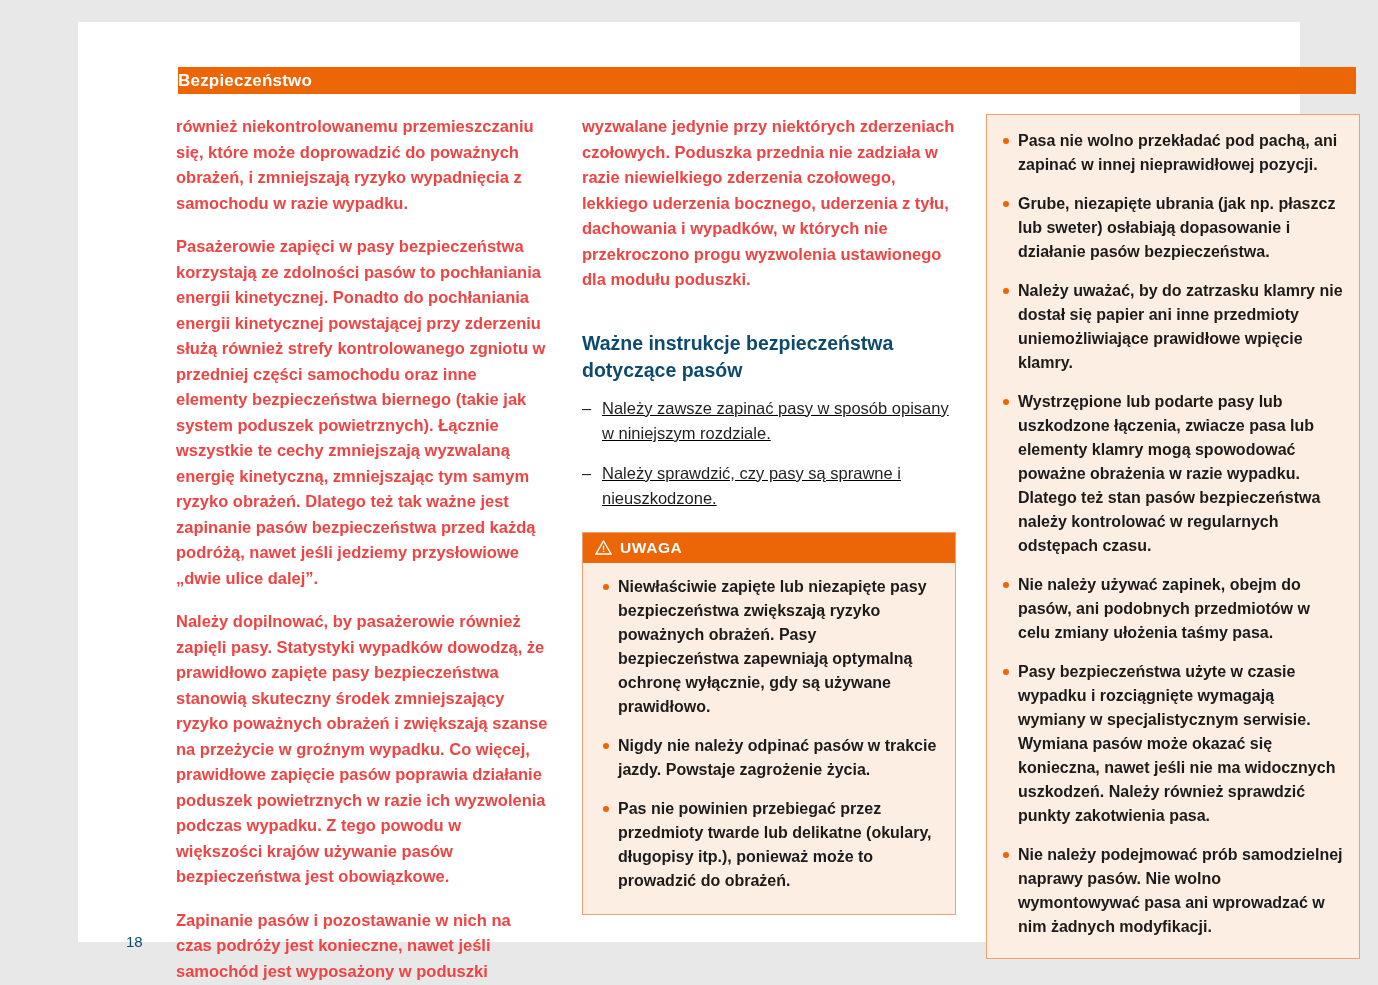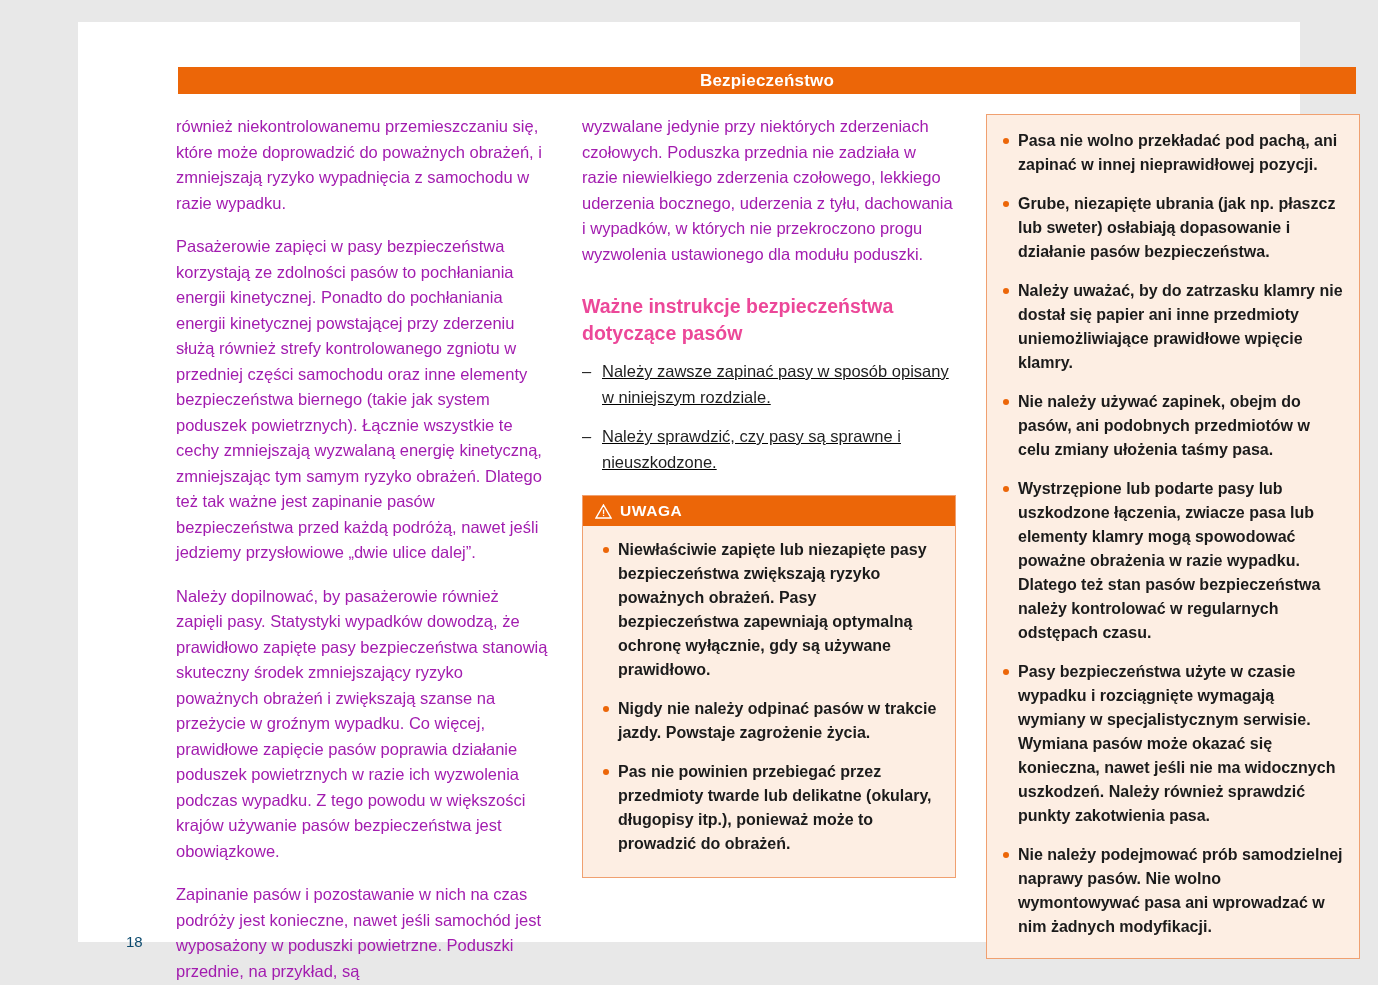--- a/index.html
+++ b/index.html
@@ -31,21 +31,21 @@
     font-family: "Liberation Sans", sans-serif;
   }
   .header-bar {
     position: absolute;
     left: 100px;
     top: 45px;
     width: 1178px;
     height: 27px;
     background: #ec6608;
     color: #ffffff;
-    text-align: center;
+    text-align: left;
     font-size: 17px;
     font-weight: bold;
     line-height: 27px;
     letter-spacing: 0.2px;
     font-family: "Liberation Sans", sans-serif;
   }
   .columns {
     position: absolute;
     left: 98px;
     top: 92px;
@@ -58,30 +58,31 @@
     width: 374px;
   }
   .col1 { left: 0; }
   .col2 { left: 406px; }
   .col3 { left: 810px; }
 
   p.body {
     margin: 0 0 18px 0;
     font-size: 16.5px;
     line-height: 25.5px;
-    color: #a21caf;
+    color: #ef4444;
     font-family: "Liberation Sans", sans-serif;
     text-align: left;
+    font-weight: bold;
   }
   h2.section {
-    margin: 26px 0 12px 0;
+    margin: 37px 0 12px 0;
     font-size: 19.5px;
     line-height: 27px;
     font-weight: bold;
-    color: #ec4899;
+    color: #0c4a6e;
     font-family: "Liberation Sans", sans-serif;
   }
   ul.dashlist {
     list-style: none;
     margin: 0 0 20px 0;
     padding: 0;
     text-decoration: underline;
   }
   ul.dashlist li {
     position: relative;
@@ -206,22 +207,22 @@
         </div>
       </div>
     </div>
 
     <div class="col col3">
       <div class="plainbox">
         <ul class="bullets">
           <li>Pasa nie wolno przekładać pod pachą, ani zapinać w innej nieprawidłowej pozycji.</li>
           <li>Grube, niezapięte ubrania (jak np. płaszcz lub sweter) osłabiają dopasowanie i działanie pasów bezpieczeństwa.</li>
           <li>Należy uważać, by do zatrzasku klamry nie dostał się papier ani inne przedmioty uniemożliwiające prawidłowe wpięcie klamry.</li>
+          <li>Wystrzępione lub podarte pasy lub uszkodzone łączenia, zwiacze pasa lub elementy klamry mogą spowodować poważne obrażenia w razie wypadku. Dlatego też stan pasów bezpieczeństwa należy kontrolować w regularnych odstępach czasu.</li>
           <li>Nie należy używać zapinek, obejm do pasów, ani podobnych przedmiotów w celu zmiany ułożenia taśmy pasa.</li>
-          <li>Wystrzępione lub podarte pasy lub uszkodzone łączenia, zwiacze pasa lub elementy klamry mogą spowodować poważne obrażenia w razie wypadku. Dlatego też stan pasów bezpieczeństwa należy kontrolować w regularnych odstępach czasu.</li>
           <li>Pasy bezpieczeństwa użyte w czasie wypadku i rozciągnięte wymagają wymiany w specjalistycznym serwisie. Wymiana pasów może okazać się konieczna, nawet jeśli nie ma widocznych uszkodzeń. Należy również sprawdzić punkty zakotwienia pasa.</li>
           <li>Nie należy podejmować prób samodzielnej naprawy pasów. Nie wolno wymontowywać pasa ani wprowadzać w nim żadnych modyfikacji.</li>
         </ul>
       </div>
     </div>
 
   </div>
 </div>
 
 </body></html>

